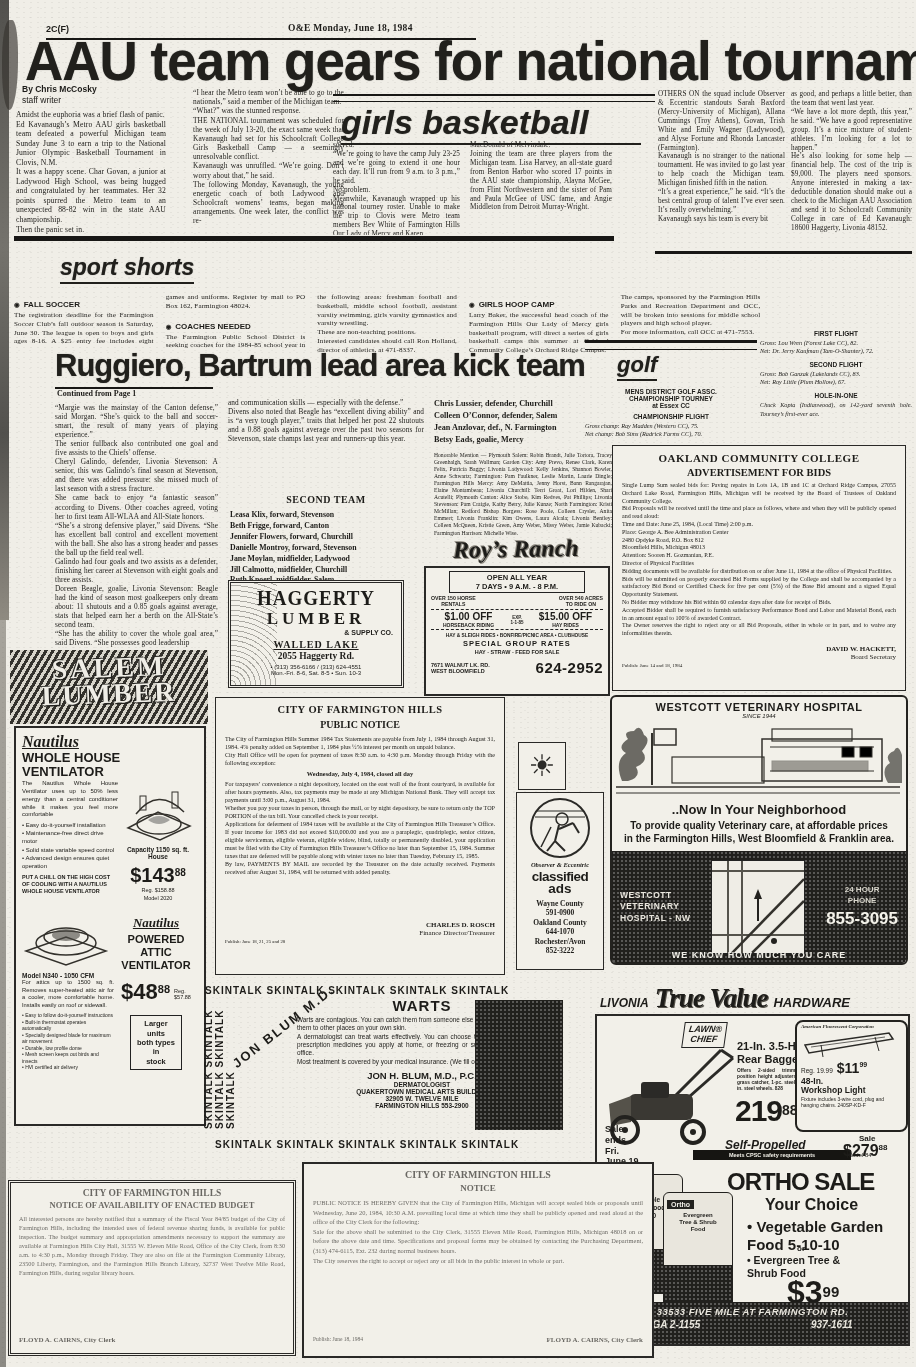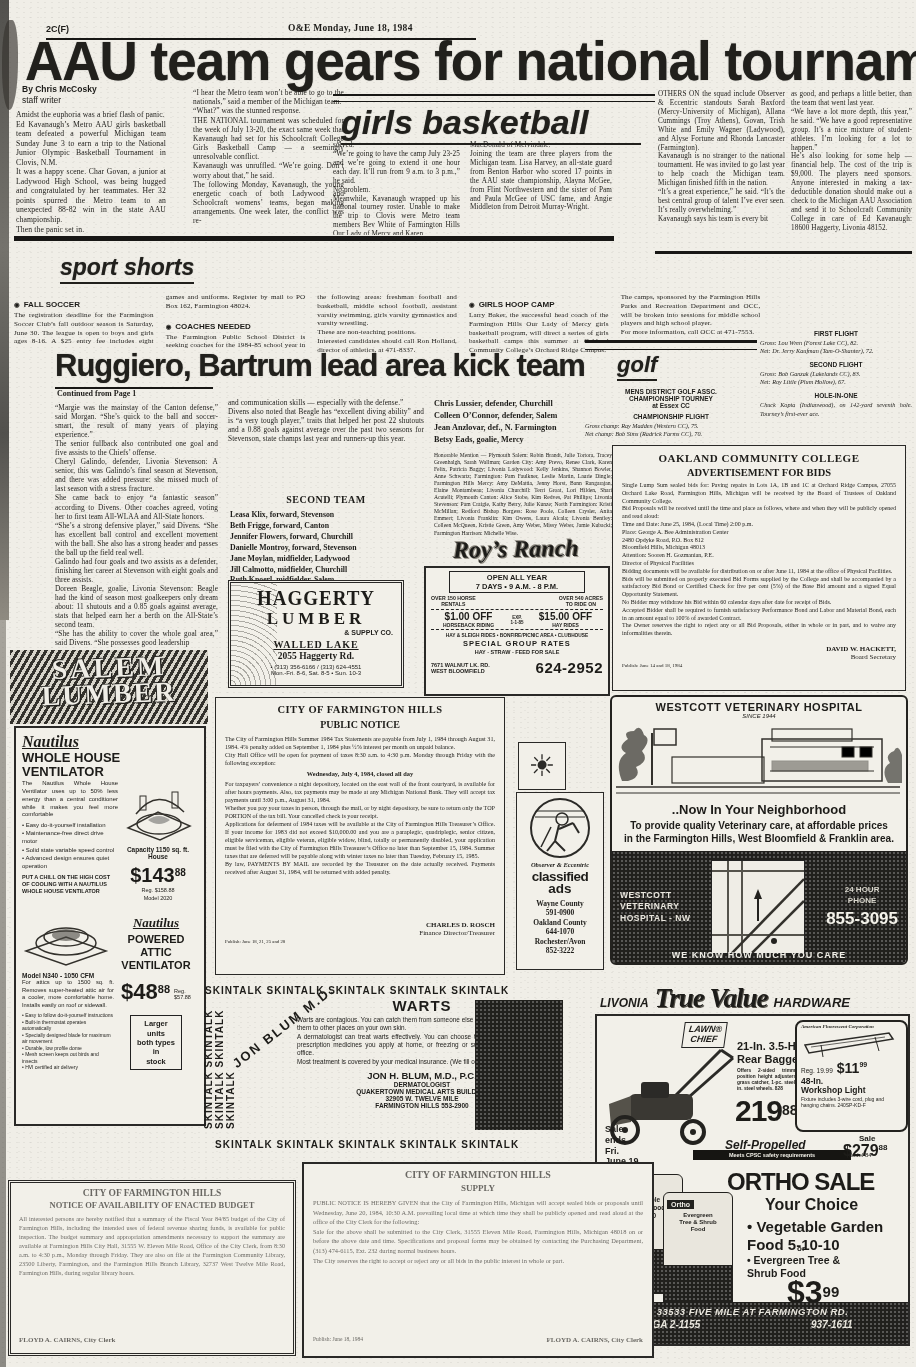--- a/index.html
+++ b/index.html
@@ -497,21 +497,21 @@
 
   <div class="abs dbox" style="left:8px;top:1180px;width:288px;height:176px;padding:5px 8px;box-sizing:border-box;overflow:hidden;">
     <div class="ser b ctr blur" style="font-size:9.5px;">CITY OF FARMINGTON HILLS</div>
     <div class="ser b ctr blur" style="font-size:8.5px;margin-top:2px;">NOTICE OF AVAILABILITY OF ENACTED BUDGET</div>
     <div class="just blur" style="font-size:6.2px;line-height:1.45;margin-top:5px;height:118px;overflow:hidden;">All interested persons are hereby notified that a summary of the Fiscal Year 84/85 budget of the City of Farmington Hills, including the intended uses of federal revenue sharing funds, is available for public inspection. The budget summary and appropriation amendments necessary to support the summary are available at Farmington Hills City Hall, 31555 W. Eleven Mile Road, Office of the City Clerk, from 8:30 a.m. to 4:30 p.m., Monday through Friday. They are also on file at the Farmington Community Library, 23500 Liberty, Farmington, and the Farmington Hills Branch Library, 32737 West Twelve Mile Road, Farmington Hills, during regular library hours.</div>
     <div class="blur ser b" style="font-size:7px;margin-top:3px;">FLOYD A. CAIRNS, City Clerk</div>
   </div>
 
   <div class="abs box" style="left:302px;top:1162px;width:352px;height:196px;padding:5px 9px;box-sizing:border-box;overflow:hidden;border-width:2px;">
     <div class="ser b ctr blur" style="font-size:10px;">CITY OF FARMINGTON HILLS</div>
-    <div class="ser b ctr blur" style="font-size:9px;margin-top:3px;">SUPPLY</div>
+    <div class="ser b ctr blur" style="font-size:9px;margin-top:3px;">NOTICE</div>
     <div class="just pre blur" style="font-size:6.4px;line-height:1.5;margin-top:5px;height:138px;overflow:hidden;">PUBLIC NOTICE IS HEREBY GIVEN that the City of Farmington Hills, Michigan will accept sealed bids or proposals until Wednesday, June 20, 1984, 10:30 A.M. prevailing local time at which time they shall be publicly opened and read aloud at the office of the City Clerk for the following:
 Sale for the above shall be submitted to the City Clerk, 31555 Eleven Mile Road, Farmington Hills, Michigan 48018 on or before the above date and time. Specifications and proposal forms may be obtained by contacting the Purchasing Department, (313) 474-6115, Ext. 232 during normal business hours.
 The City reserves the right to accept or reject any or all bids in the public interest in whole or part.</div>
     <div style="display:flex;justify-content:space-between;">
       <span class="blur" style="font-size:5.5px;">Publish: June 18, 1984</span>
       <span class="blur ser b" style="font-size:7px;">FLOYD A. CAIRNS, City Clerk</span>
     </div>
   </div>
 
 </div>

